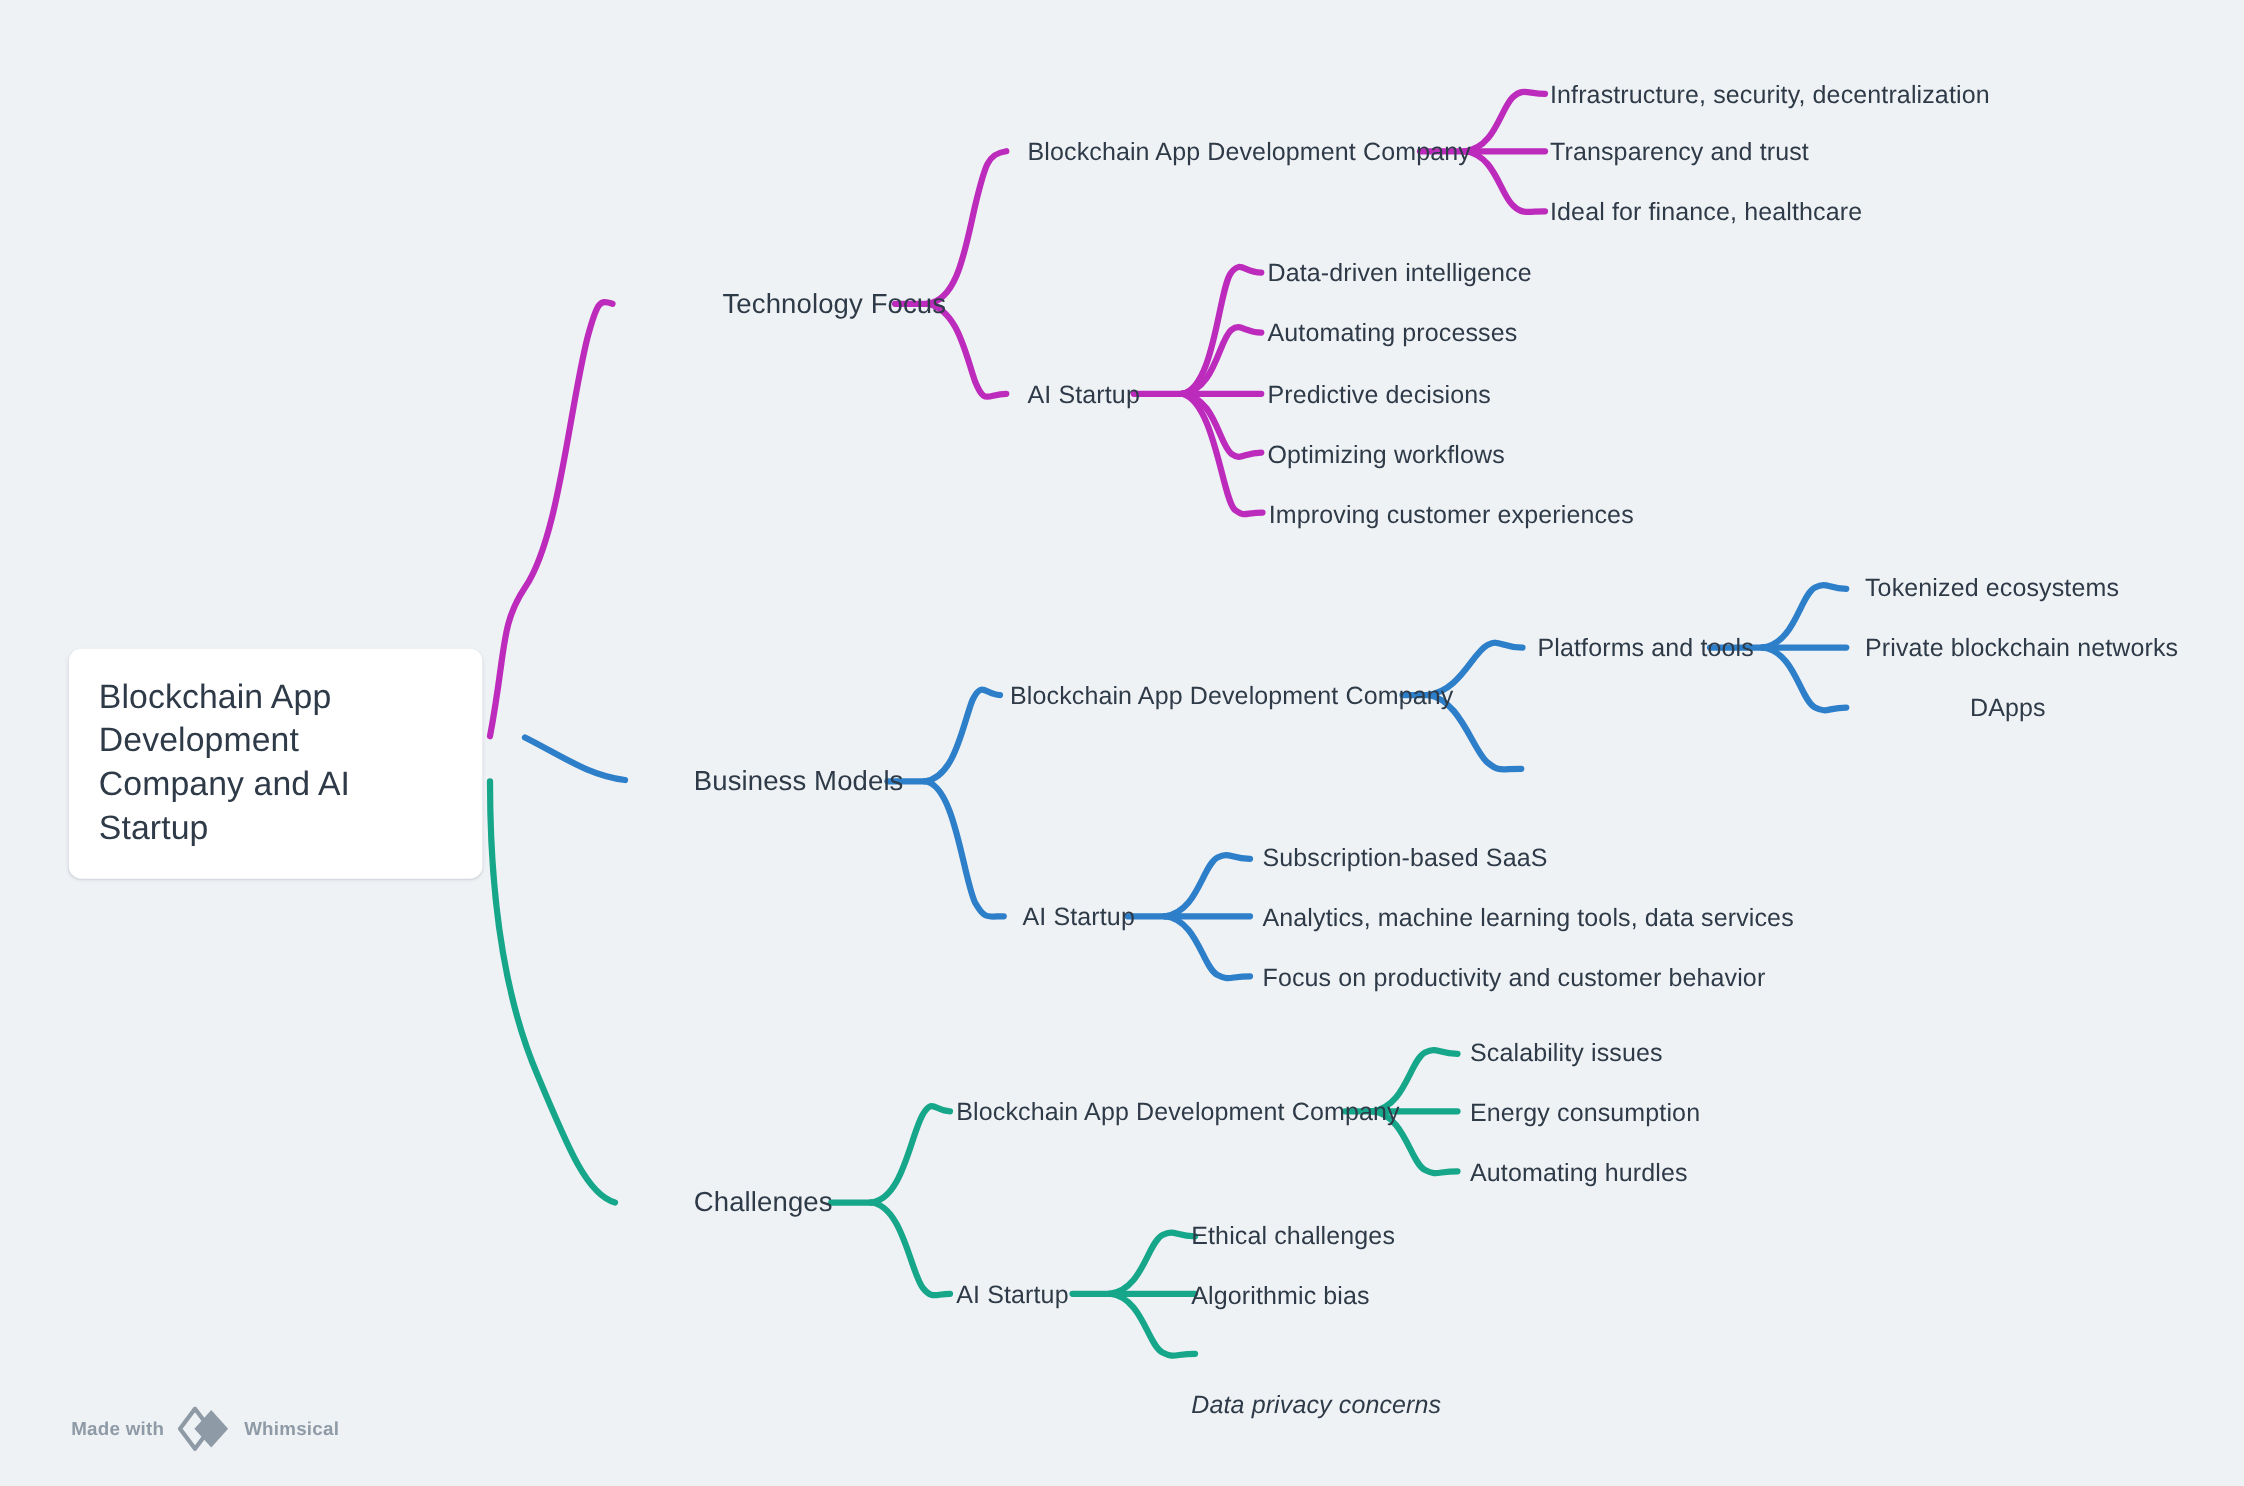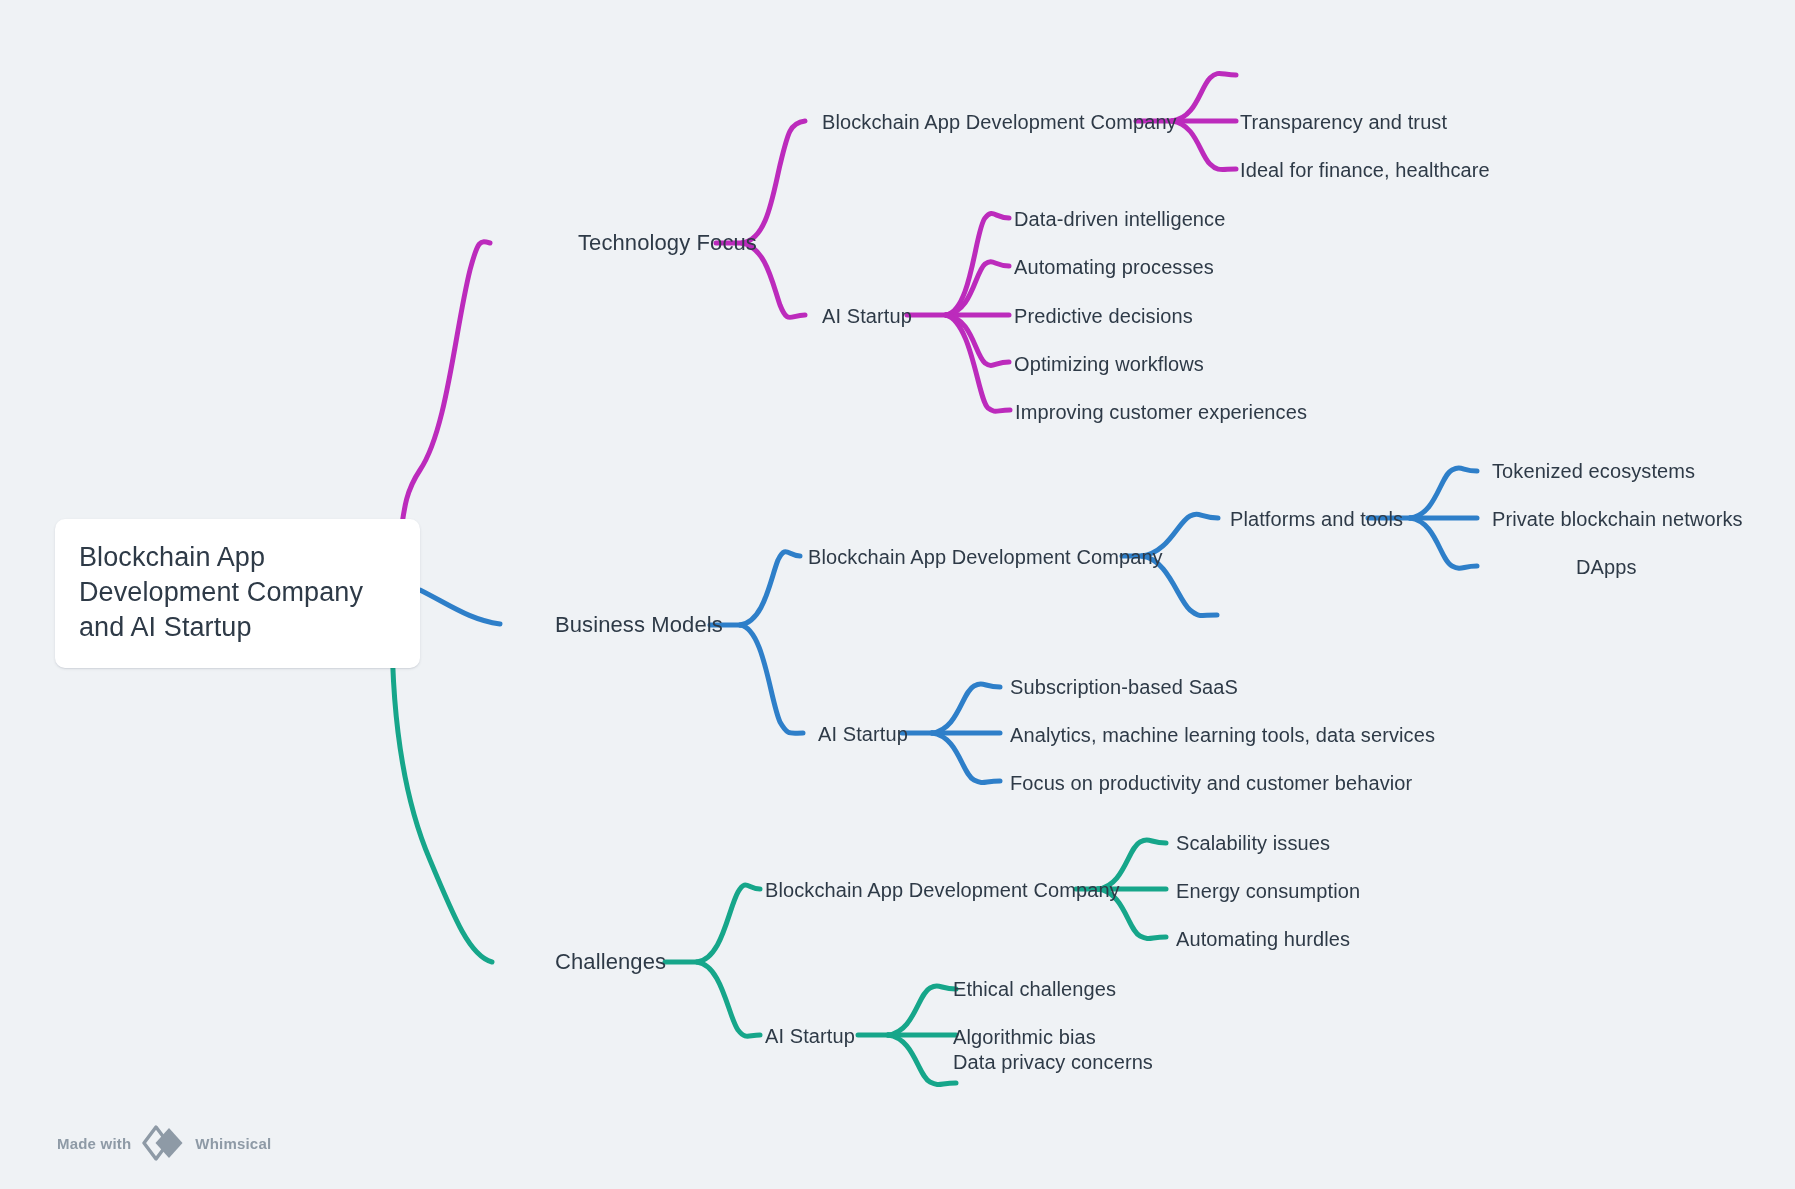--- a/index.html
+++ b/index.html
@@ -18,21 +18,21 @@
     font-size:20px;
     line-height:25px;
     letter-spacing:.1px;
     white-space:nowrap;
   }
   .node.wrap{white-space:normal;}
   .lvl1{font-size:22px;}
   #root-card{
     position:absolute;
     left:55px;top:519px;
-    width:365px;
+    width:331px;
     box-sizing:border-box;
     padding:21px 24px 23px 24px;
     background:#ffffff;
     border-radius:10px;
     box-shadow:0 1px 3px rgba(30,40,60,.10),0 1px 1px rgba(30,40,60,.06);
   }
   #root-card .root-text{
     font-size:27px;
     line-height:35px;
     color:#2e3a47;
@@ -112,20 +112,21 @@
   <div class="node lvl1" style="left:578px;top:230px;">Technology Focus</div>
 
   <div class="node lvl1" style="left:555px;top:612px;">Business Models</div>
 
   <div class="node lvl1" style="left:555px;top:949px;">Challenges</div>
 
   <div class="node" style="left:822px;top:110px;">Blockchain App Development Company</div>
 
   <div class="node" style="left:822px;top:304px;">AI Startup</div>
 
+  <div class="node" style="left:1240px;top:64px;">Infrastructure, security, decentralization</div>
   <div class="node" style="left:1240px;top:110px;">Transparency and trust</div>
   <div class="node" style="left:1240px;top:158px;">Ideal for finance, healthcare</div>
 
   <div class="node" style="left:1014px;top:207px;">Data-driven intelligence</div>
   <div class="node" style="left:1014px;top:255px;">Automating processes</div>
   <div class="node" style="left:1014px;top:304px;">Predictive decisions</div>
   <div class="node" style="left:1014px;top:352px;">Optimizing workflows</div>
   <div class="node" style="left:1015px;top:400px;">Improving customer experiences</div>
 
   <div class="node" style="left:808px;top:545px;">Blockchain App Development Company</div>
@@ -146,21 +147,21 @@
   <div class="node" style="left:765px;top:878px;">Blockchain App Development Company</div>
 
   <div class="node" style="left:765px;top:1024px;">AI Startup</div>
 
   <div class="node" style="left:1176px;top:831px;">Scalability issues</div>
   <div class="node" style="left:1176px;top:879px;">Energy consumption</div>
   <div class="node" style="left:1176px;top:927px;">Automating hurdles</div>
 
   <div class="node" style="left:953px;top:977px;">Ethical challenges</div>
   <div class="node" style="left:953px;top:1025px;">Algorithmic bias</div>
-  <div class="node" style="left:953px;top:1050px;">Data privacy concerns</div>
+  <div class="node" style="left:953px;top:1112px;font-style:italic;">Data privacy concerns</div>
 
   <div id="footer">
     <span>Made with</span>
     <svg class="logo" viewBox="0 0 42 36">
       <path d="M14 2 L26 18 L14 34 L2 18 Z" fill="none" stroke="#8e9aa6" stroke-width="3.4" stroke-linejoin="round"></path>
       <path d="M27 3 L40.5 18 L27 33 L13.5 18 Z" fill="#8e9aa6"></path>
     </svg>
     <span>Whimsical</span>
   </div>
 

